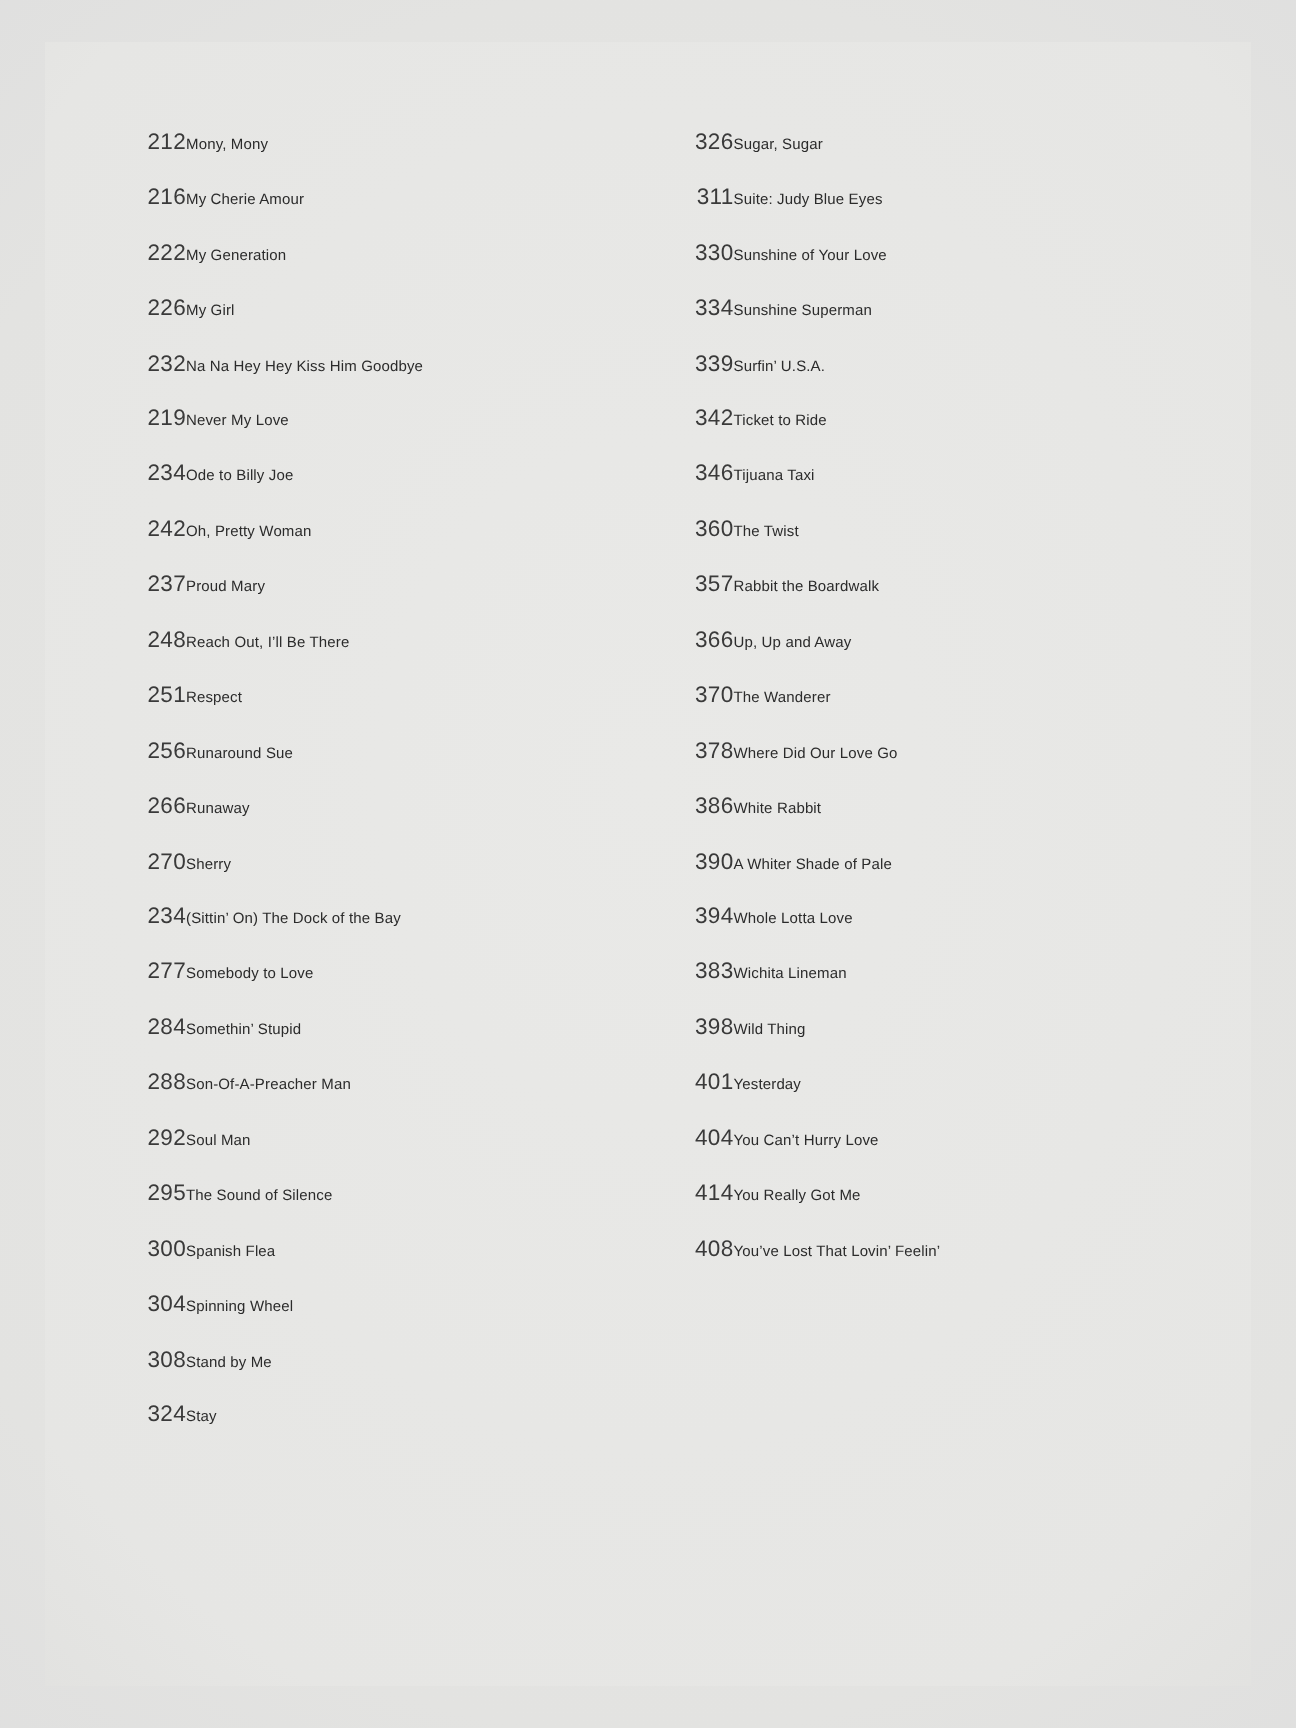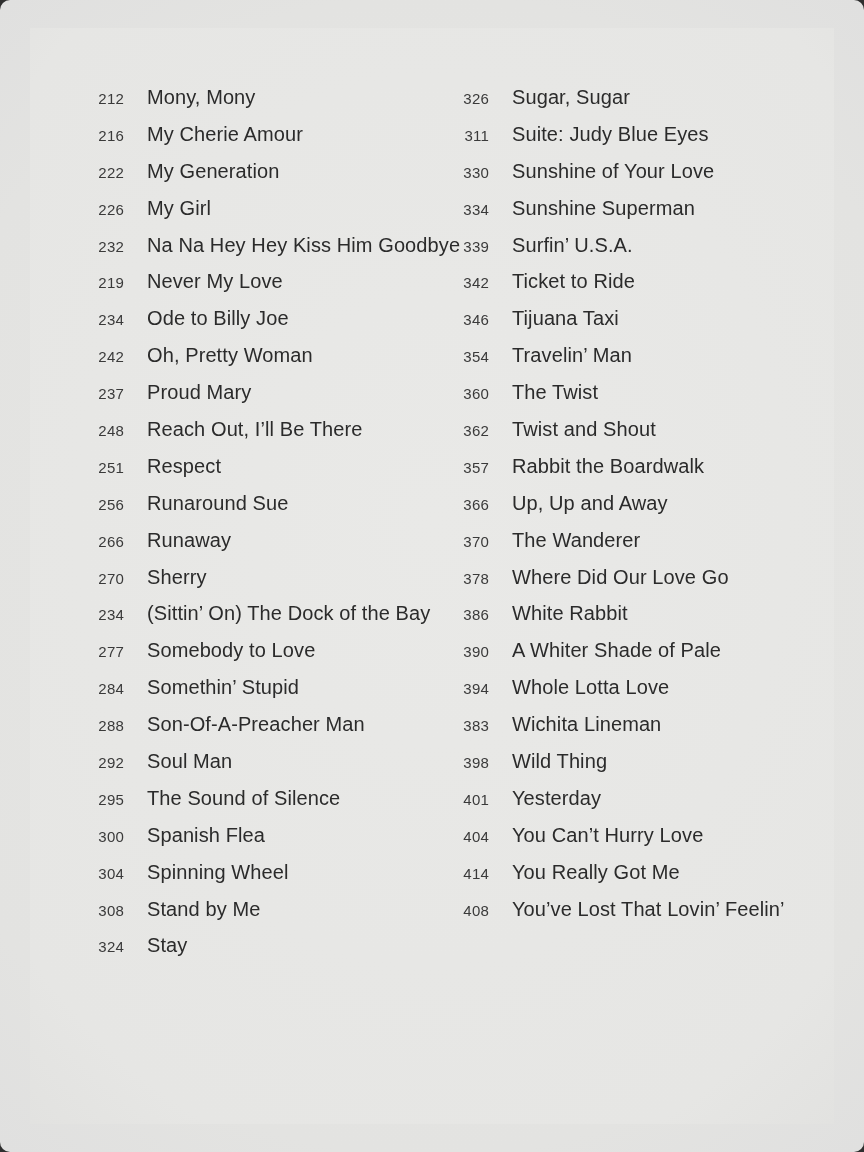--- a/index.html
+++ b/index.html
@@ -13,21 +13,20 @@
     font-family: "Liberation Sans", sans-serif;
     overflow: hidden;
   }
   .page {
     position: relative;
     width: 864px;
     height: 1152px;
     box-sizing: border-box;
     background:
       radial-gradient(ellipse 150% 120% at 50% 50%, #e6e6e4 0%, #e3e3e1 42%, #dedede 60%, #c9c9c8 76%, #9a9a99 88%, #636362 96%, #3f3f3f 100%);
-    border-radius: 10px;
   }
   .paper {
     position: absolute;
     left: 30px;
     top: 28px;
     width: 804px;
     height: 1096px;
     background: radial-gradient(ellipse 120% 110% at 50% 45%, #e9e9e7 0%, #e6e6e4 55%, #dcdcda 80%, #cfcfce 100%);
     box-sizing: border-box;
   }
@@ -53,22 +52,21 @@
   }
   .num {
     width: 44px;
     flex: none;
     text-align: right;
     font-size: 15px;
     color: #3a3a3a;
     letter-spacing: 0.2px;
   }
   .title {
-    margin-left: 23px;
-    font-size: 20px;
+    font-size: 10px;
     color: #2b2b2b;
     letter-spacing: 0.1px;
     white-space: nowrap;
   }
 </style>
 </head>
 <body>
 
 <div class="page">
   <div class="paper">
@@ -196,30 +194,22 @@
           </div>
         <div class="entry">
             <span class="num">342</span>
             <span class="title">Ticket to Ride</span>
           </div>
         <div class="entry">
             <span class="num">346</span>
             <span class="title">Tijuana Taxi</span>
           </div>
         <div class="entry">
-            <span class="num">354</span>
-            <span class="title">Travelin’ Man</span>
-          </div>
-        <div class="entry">
             <span class="num">360</span>
             <span class="title">The Twist</span>
-          </div>
-        <div class="entry">
-            <span class="num">362</span>
-            <span class="title">Twist and Shout</span>
           </div>
         <div class="entry">
             <span class="num">357</span>
             <span class="title">Rabbit the Boardwalk</span>
           </div>
         <div class="entry">
             <span class="num">366</span>
             <span class="title">Up, Up and Away</span>
           </div>
         <div class="entry">

